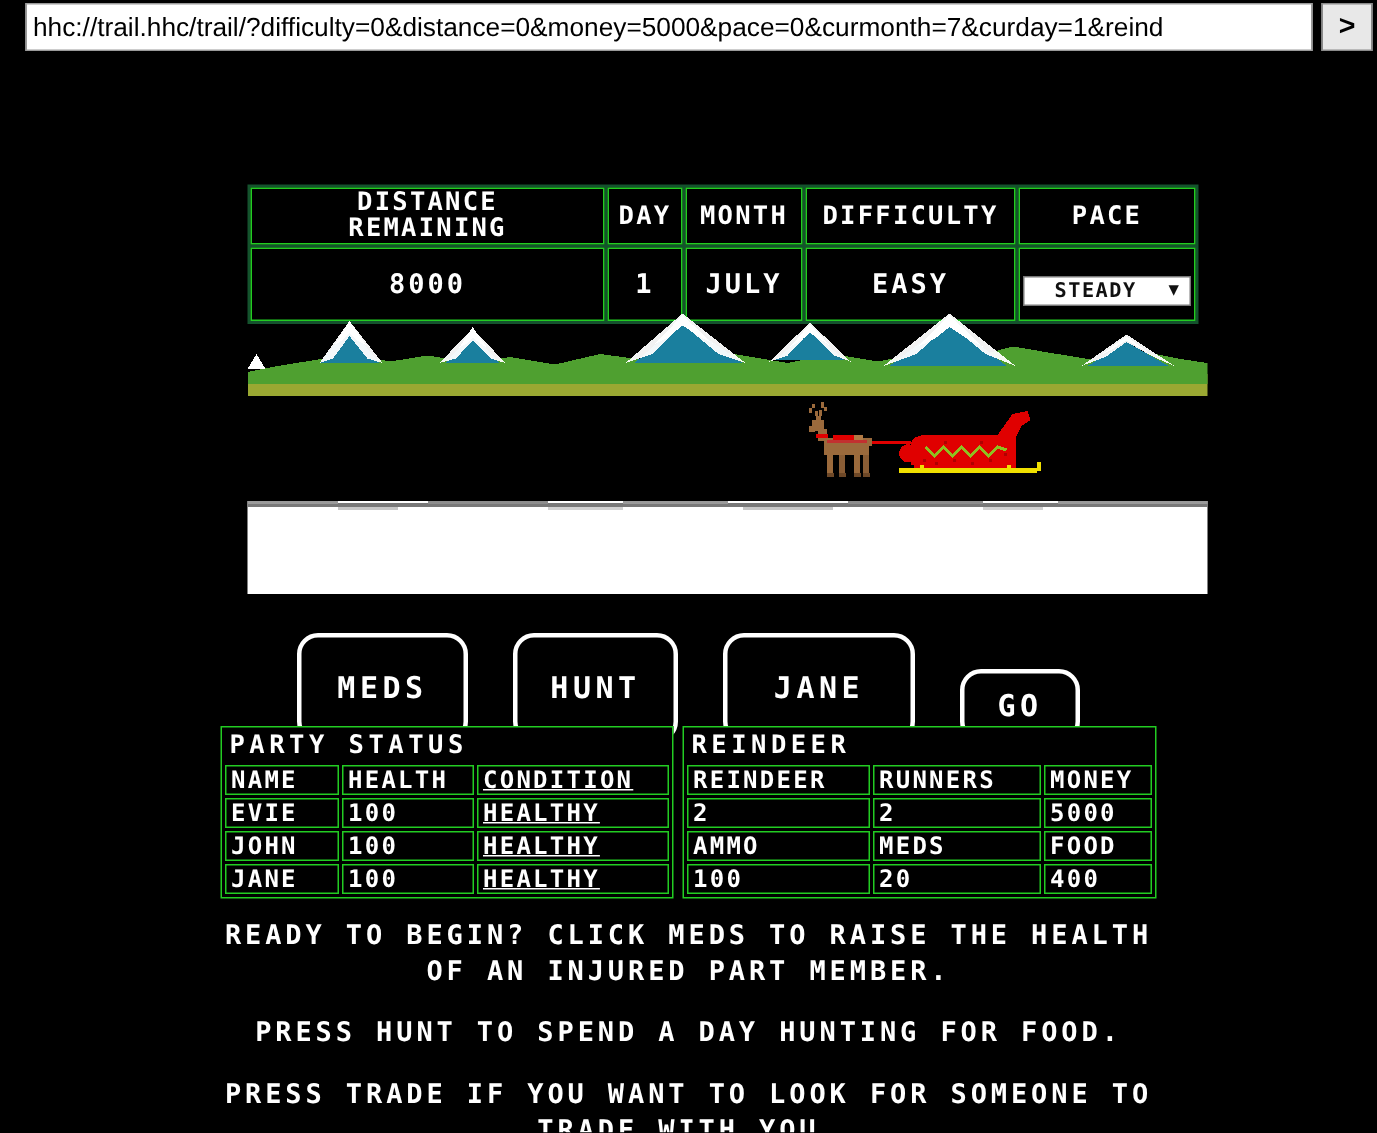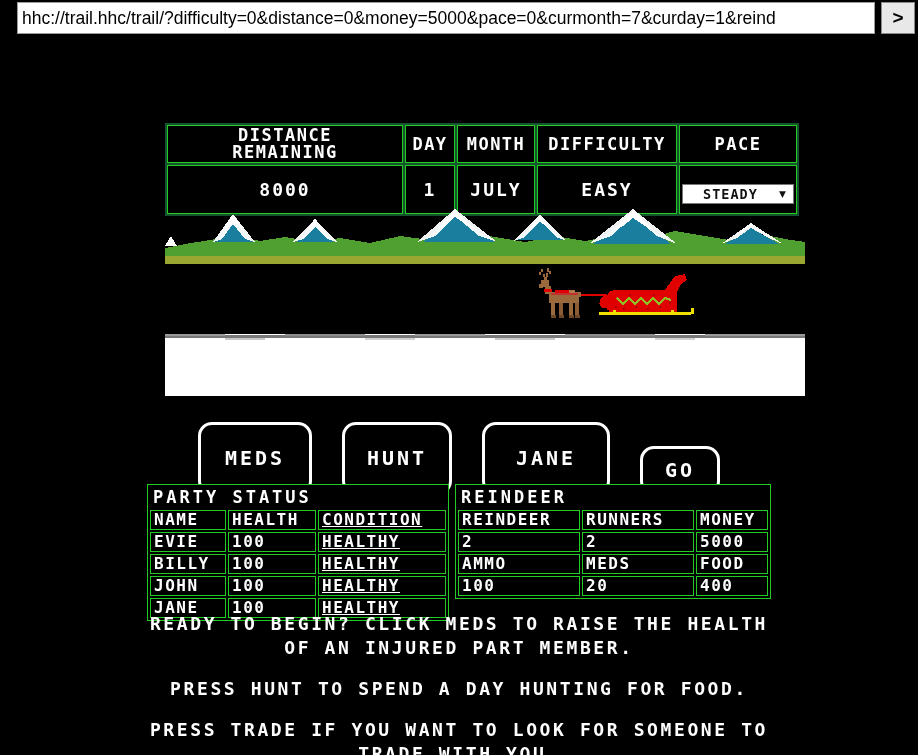--- a/index.html
+++ b/index.html
@@ -409,25 +409,20 @@
         <td class="c-name">NAME</td>
         <td class="c-hp">HEALTH</td>
         <td class="c-cond">CONDITION</td>
       </tr>
       <tr>
         <td class="c-name">EVIE</td>
         <td class="c-hp">100</td>
         <td class="c-cond">HEALTHY</td>
       </tr>
       <tr>
-        <td class="c-name">BILLY</td>
-        <td class="c-hp">100</td>
-        <td class="c-cond">HEALTHY</td>
-      </tr>
-      <tr>
         <td class="c-name">JOHN</td>
         <td class="c-hp">100</td>
         <td class="c-cond">HEALTHY</td>
       </tr>
       <tr>
         <td class="c-name">JANE</td>
         <td class="c-hp">100</td>
         <td class="c-cond">HEALTHY</td>
       </tr>
     </tbody>

